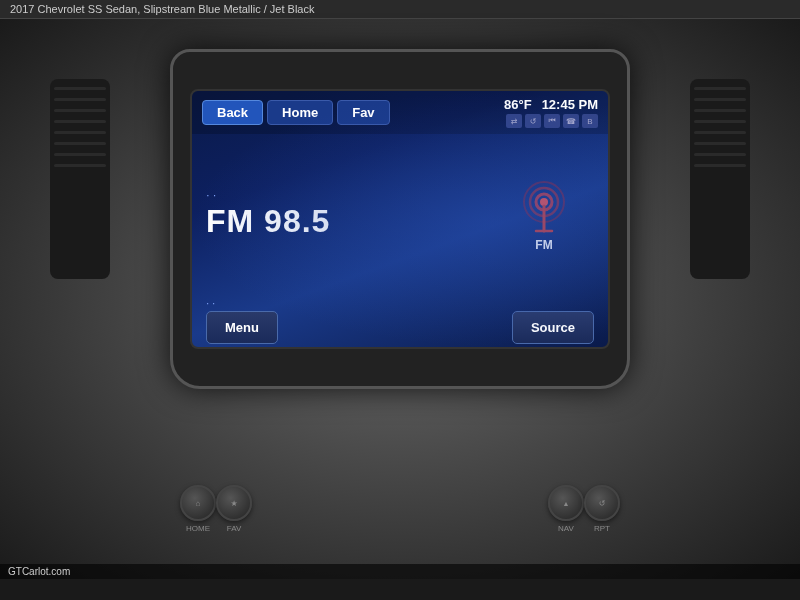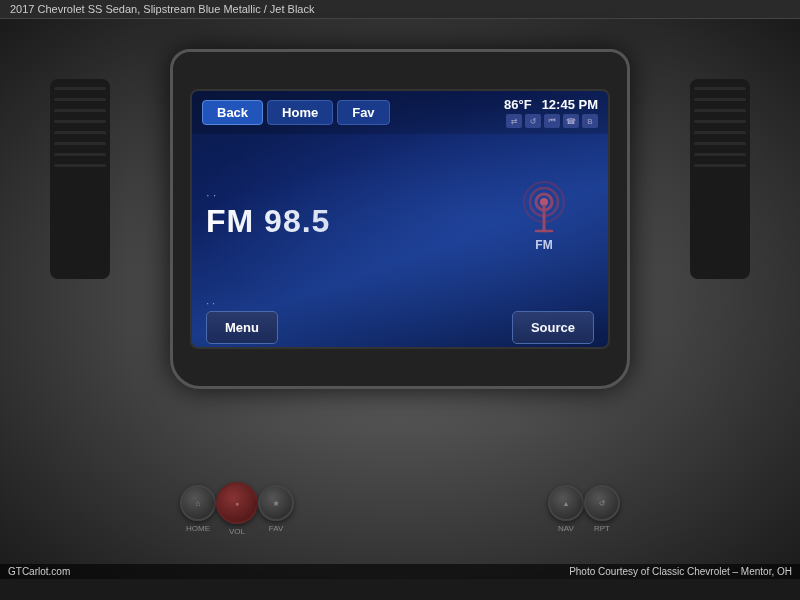--- a/index.html
+++ b/index.html
@@ -393,26 +393,20 @@
   </div>
 
   <div class="controls-area">
     <div class="control-group">
       <div class="control-btn">
         <span style="font-size:8px;color:#888">⌂</span>
       </div>
       <div class="control-label">HOME</div>
     </div>
 
-    <div class="control-group">
-      <div class="control-btn red">
-        <span style="font-size:7px;color:#aa6666">●</span>
-      </div>
-      <div class="control-label">VOL</div>
-    </div>
 
     <div class="control-group">
       <div class="control-btn">
         <span style="font-size:8px">★</span>
       </div>
       <div class="control-label">FAV</div>
     </div>
 
     <div style="flex:1"></div>
 
@@ -427,15 +421,14 @@
     <div class="control-group">
       <div class="control-btn">
         <span style="font-size:8px">↺</span>
       </div>
       <div class="control-label">RPT</div>
     </div>
   </div>
 
   <div class="gtcarlot">
     <span>GTCarlot.com</span>
-    <span>Photo Courtesy of Classic Chevrolet – Mentor, OH</span>
   </div>
 </div>
 
 </body></html>

